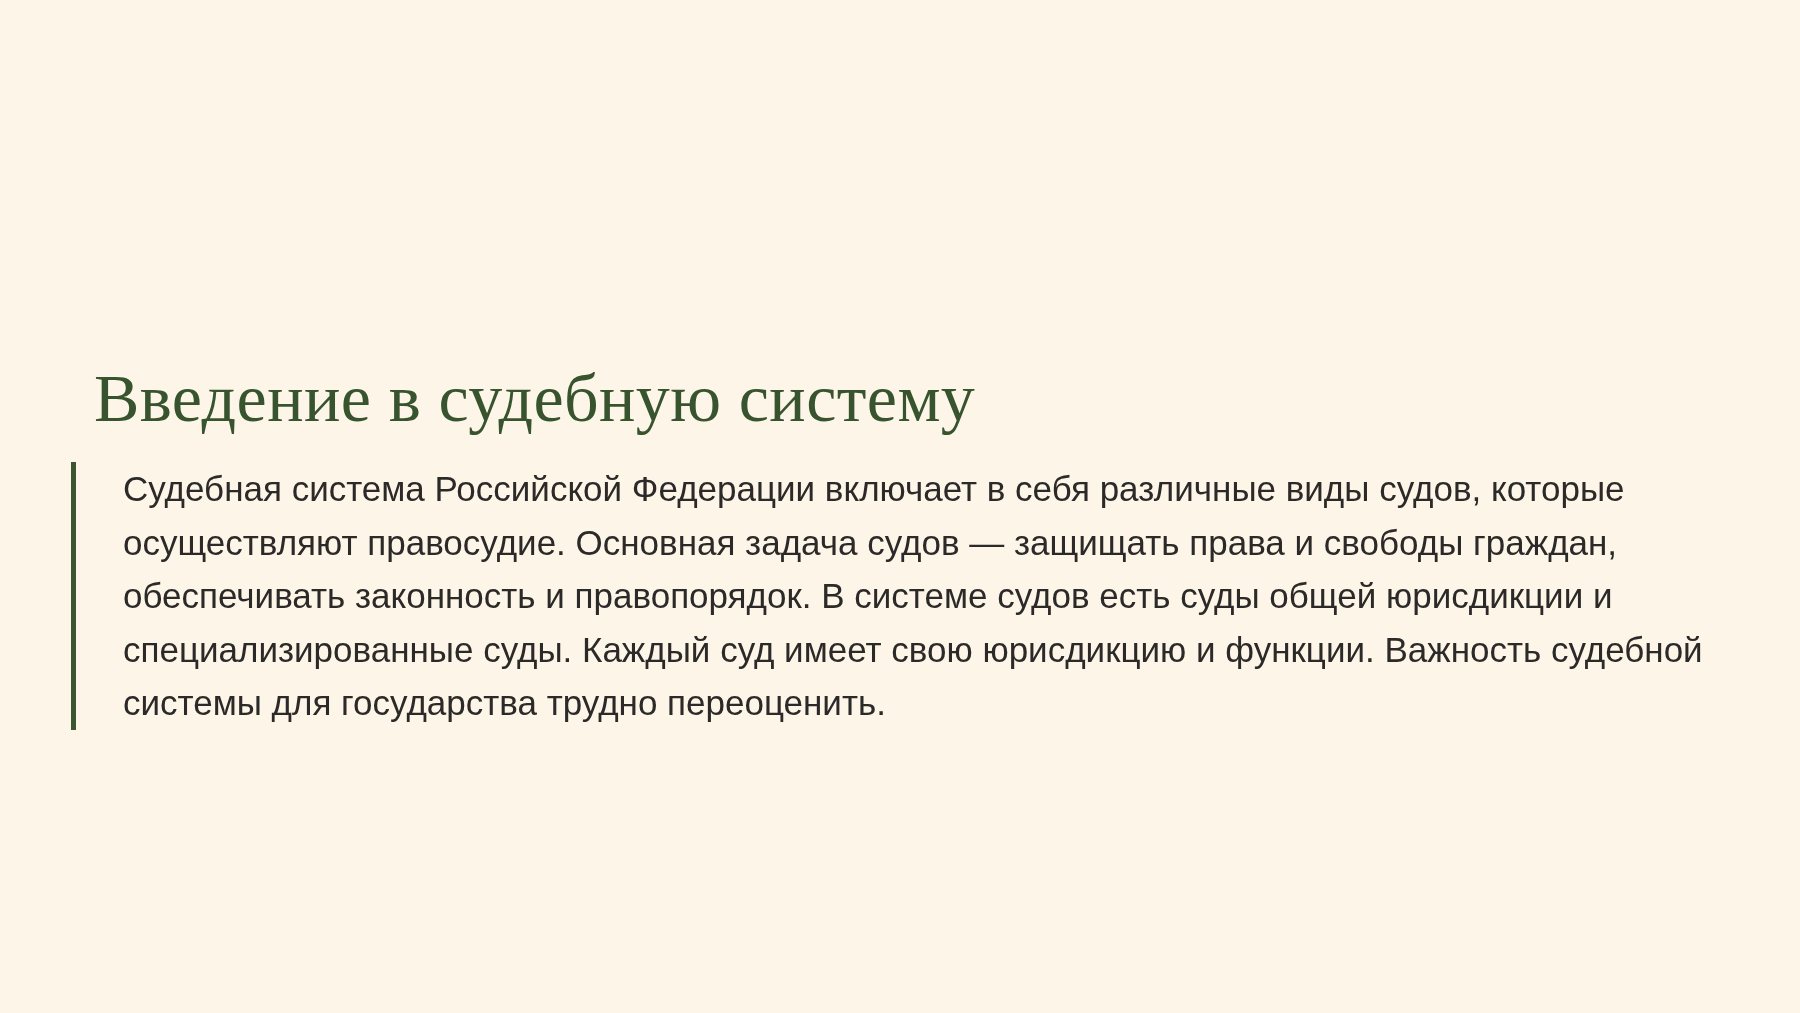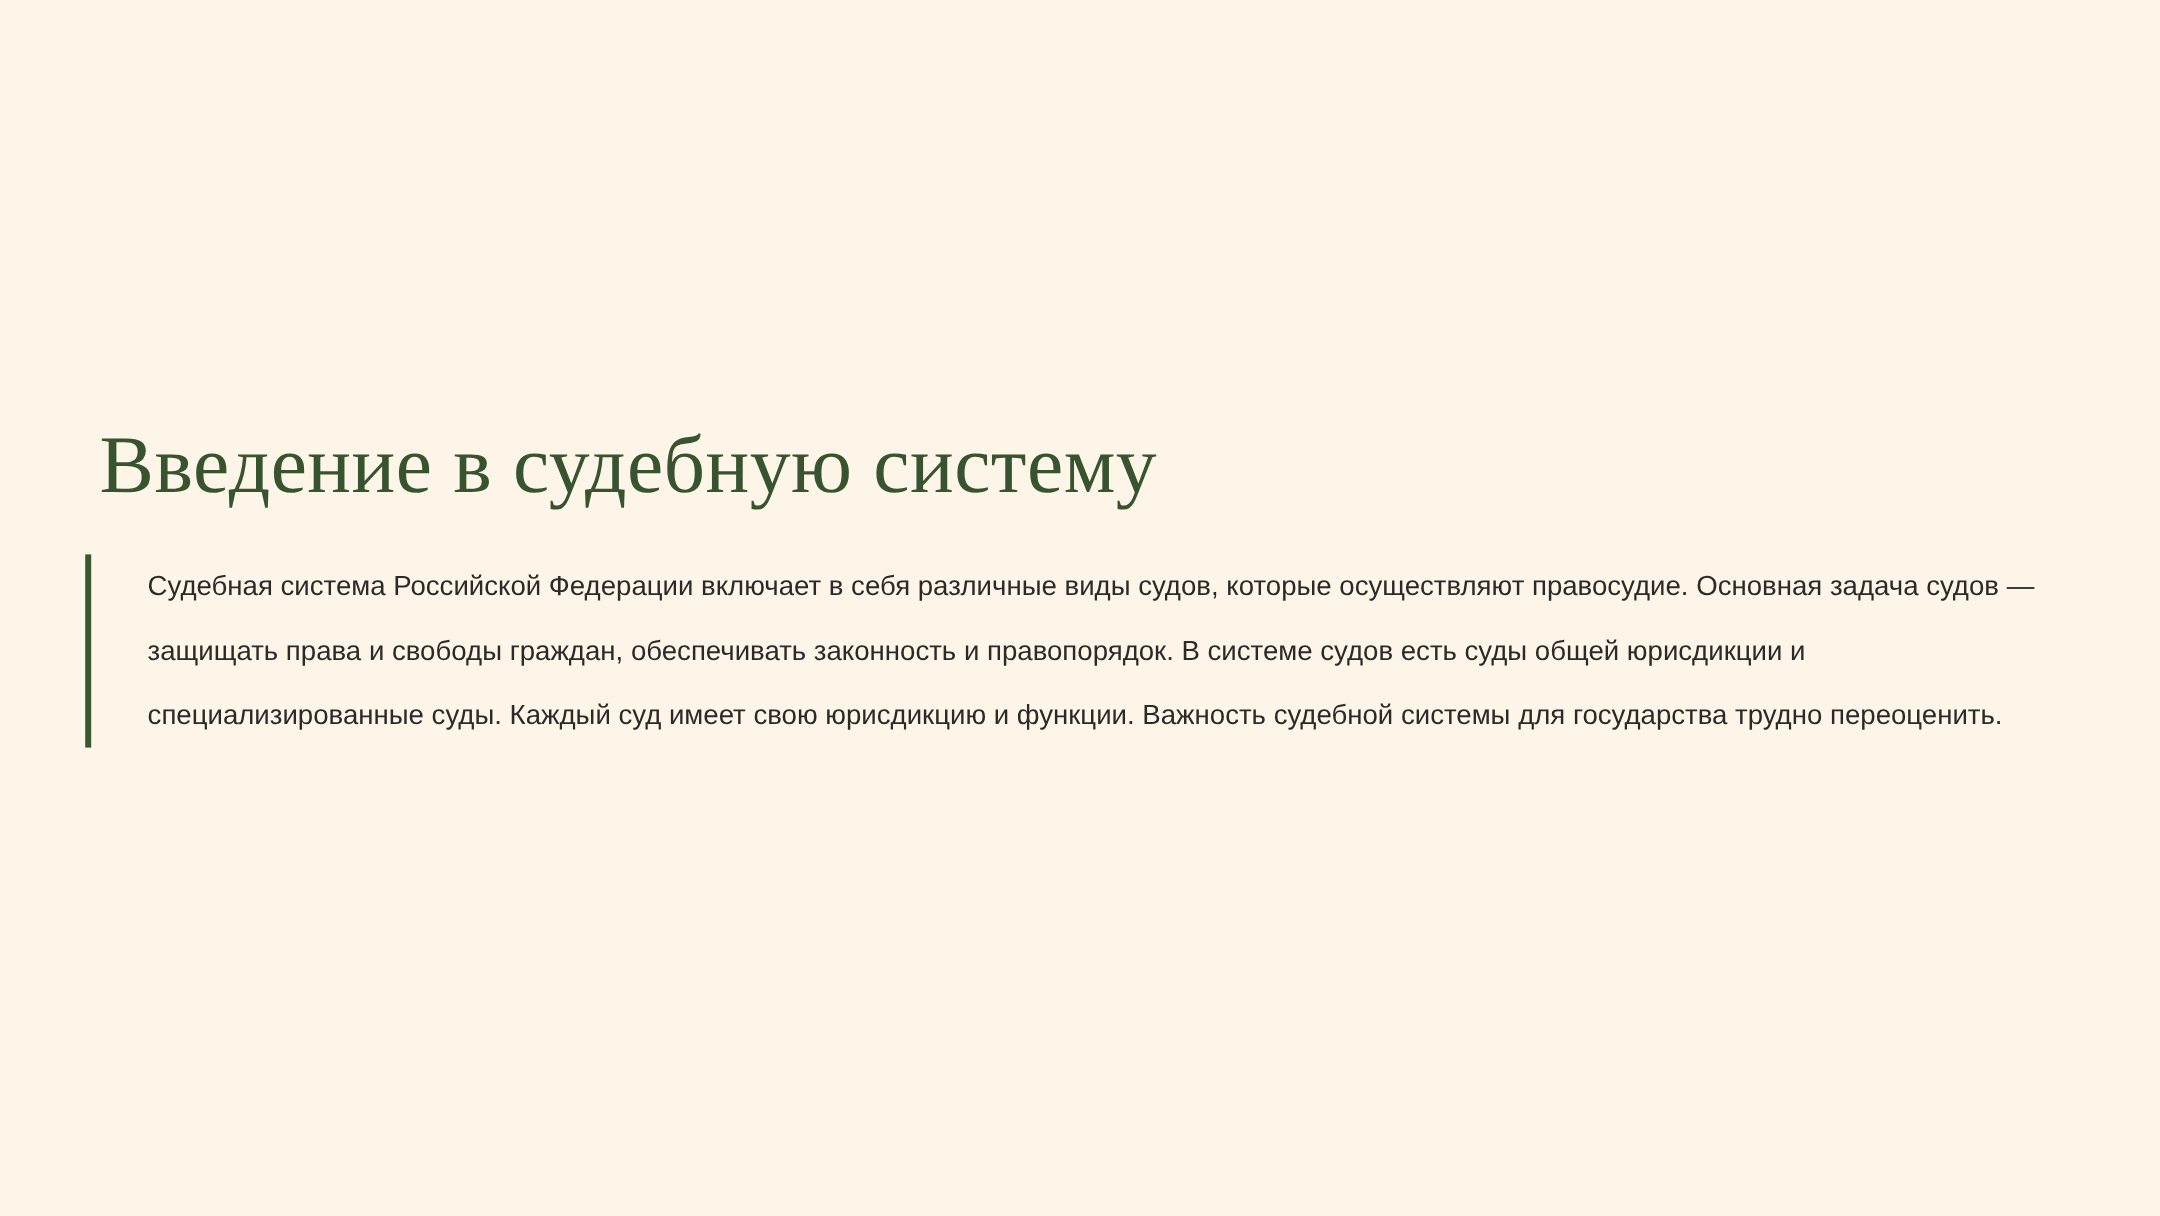--- a/index.html
+++ b/index.html
@@ -23,21 +23,21 @@
     position: absolute;
     left: 0;
     top: 0;
     width: 1800px;
     height: 1013px;
   }
   .slide-title {
     position: absolute;
     left: 78px;
     top: 340px;
-    margin: 5px;
+    margin: 16px;
     font-family: "Liberation Serif", "DejaVu Serif", serif;
     font-weight: 400;
     font-size: 68px;
     line-height: 84px;
     letter-spacing: 0.4px;
     color: #38542F;
     white-space: nowrap;
   }
   .body-block {
     position: absolute;
@@ -52,21 +52,21 @@
     width: 5px;
     align-self: stretch;
     background: #3B5630;
   }
   .body-text {
     flex: 1 1 auto;
     margin: 0;
     padding: 0 0 0 47px;
     font-family: "Liberation Sans", sans-serif;
     font-weight: 400;
-    font-size: 23px;
+    font-size: 35px;
     line-height: 53.5px;
     color: #2C2A28;
     text-align: left;
   }
 </style>
 </head>
 <body>
 
 <div class="slide">
   <div class="content">

